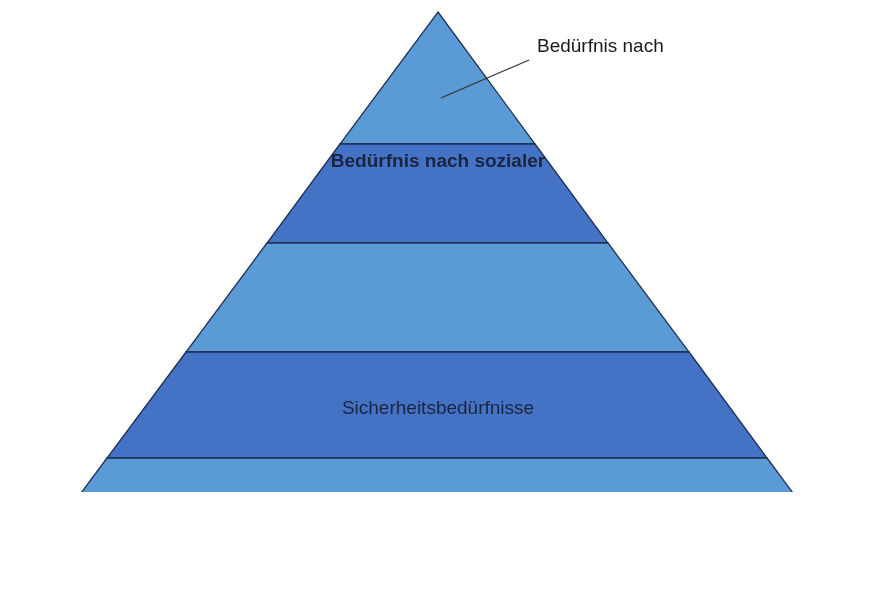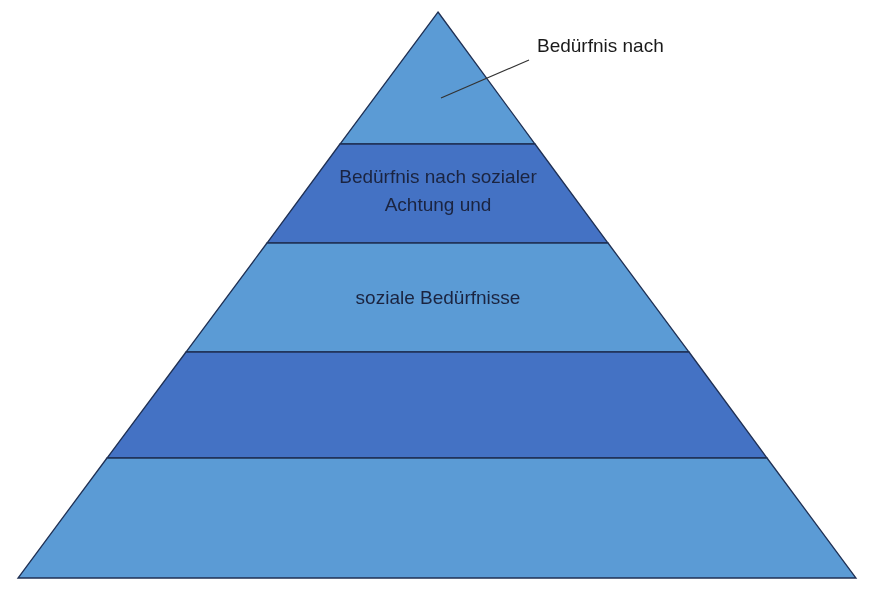--- a/index.html
+++ b/index.html
@@ -3,21 +3,21 @@
 <meta charset="utf-8">
 <style>
   html, body {
     margin: 0;
     padding: 0;
     background: #ffffff;
   }
   .canvas {
     position: relative;
     width: 872px;
-    height: 594px;
+    height: 492px;
     background: #ffffff;
     overflow: hidden;
     font-family: "Liberation Sans", sans-serif;
   }
   .canvas svg {
     position: absolute;
     left: 0;
     top: 0;
   }
   .level-label {
@@ -60,24 +60,23 @@
 
     <polygon points="107,458 767,458 856,578 18,578" stroke-width="1.3" stroke="#1F3054" fill="#5B9BD5"></polygon>
 
     <line x1="441" y1="98" x2="529" y2="60" stroke="#333333" stroke-width="1.2"></line>
   </svg>
 
   <div class="callout-label">
     <span>Bedürfnis nach</span>
   </div>
 
-  <div class="level-label" style="left:258px; top:163px;">
+  <div class="level-label" style="left:258px; top:147px;font-weight:bold;">
     <span>Bedürfnis nach sozialer</span>
-    <span>Achtung und</span>
   </div>
 
-  <div class="level-label" style="left:258px; top:284px;">
-    <span>soziale Bedürfnisse</span>
+
+  <div class="level-label" style="left:258px; top:394px;">
+    <span>Sicherheitsbedürfnisse</span>
   </div>
-
 
 
 </div>
 
 </body></html>

